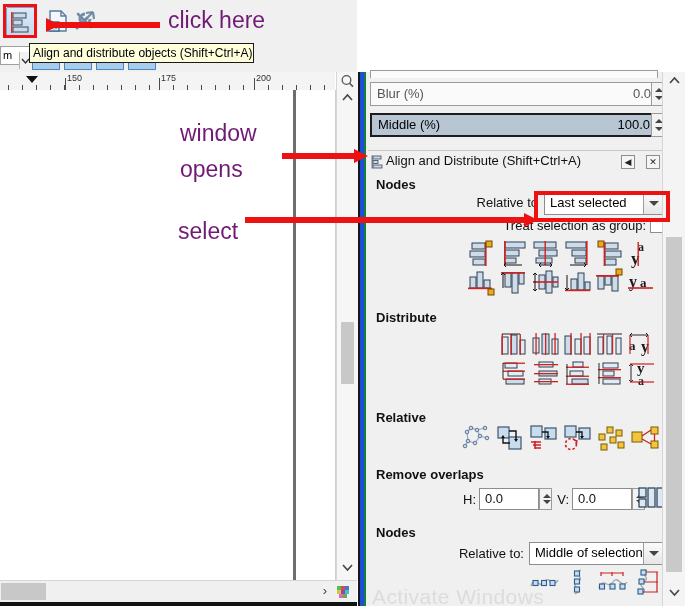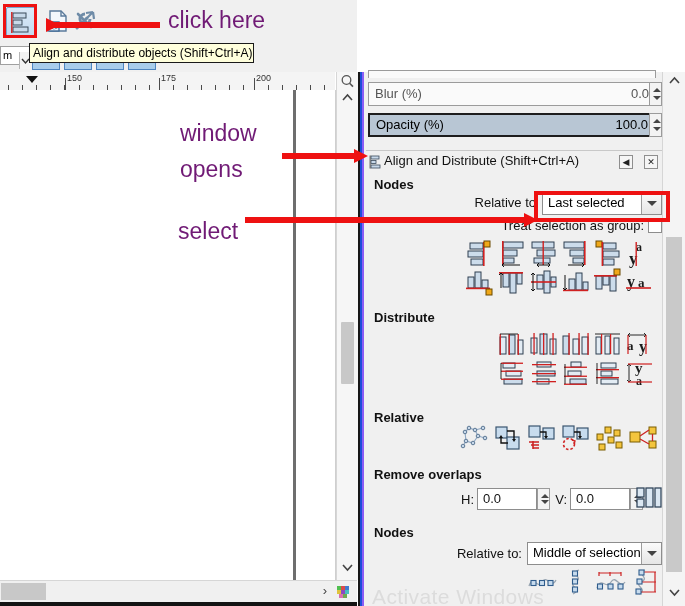--- a/index.html
+++ b/index.html
@@ -88,21 +88,21 @@
   }
   .hthumb{position:absolute;left:1px;top:2px;width:45px;height:17px;background:#c8c8c8;}
   .h-right-arrow{position:absolute;right:30px;top:2px;font-size:13px;color:#444;}
   .palette-ico{position:absolute;right:6px;top:4px;width:14px;height:14px;}
 
   .bottom-strip{position:absolute;left:0;top:602px;width:357px;height:4px;background:#131313;}
 
   
   .rpanel{
     position:absolute;left:358px;top:72px;width:327px;height:534px;
-    background:#8b5cf6;border-left:4px solid #1d4ed8;box-sizing:border-box;
+    background:#15803d;border-left:6px solid #1d4ed8;box-sizing:border-box;
   }
   .rpanel-inner{position:absolute;left:2px;top:0;width:300px;height:534px;background:#f0f0f0;}
 
   .fieldrow{
     position:absolute;left:4px;width:288px;height:24px;
     background:#fafafa;border:1px solid #9b9b9b;box-sizing:border-box;
   }
   .fieldrow.top-cut{height:8px;border-bottom:none;}
   .fieldrow .fl{position:absolute;left:6px;top:3px;font-size:13px;color:#555;}
   .fieldrow .fv{position:absolute;right:6px;top:3px;font-size:13px;color:#555;}
@@ -310,21 +310,21 @@
       <div class="fieldrow" style="top:10px;">
         <span class="fl">Blur (%)</span>
         <span class="fv">0.0</span>
       </div>
       <div class="spin" style="left:285px;top:10px;">
           <b></b>
           <i></i>
         </div>
 
       <div class="fieldrow strong" style="top:41px;">
-        <span class="fl">Opacity (%)</span>
+        <span class="fl">Middle (%)</span>
         <span class="fv">100.0</span>
       </div>
       <div class="spin" style="left:285px;top:41px;">
           <b></b>
           <i></i>
         </div>
 
       <div class="dock-title">
         <span class="dock-icon">
           <svg width="13" height="14" viewBox="0 0 13 14">

